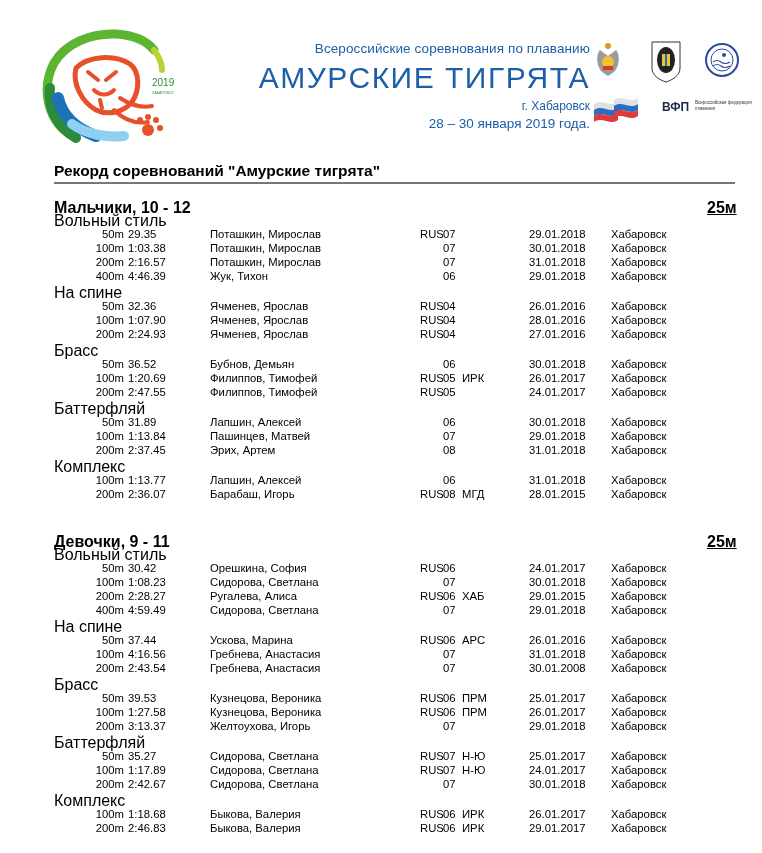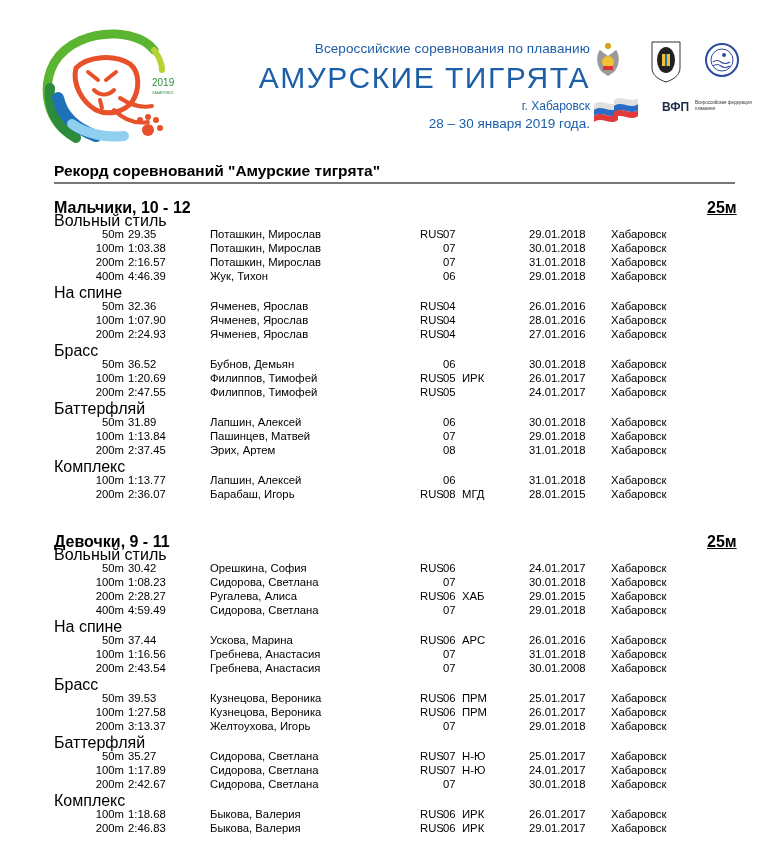--- a/index.html
+++ b/index.html
@@ -315,21 +315,21 @@
       <span class="c-time">37.44</span>
       <span class="c-name">Ускова, Марина</span>
       <span class="c-yob">06</span>
       <span class="c-cnt">RUS</span>
       <span class="c-reg">АРС</span>
       <span class="c-date">26.01.2016</span>
       <span class="c-city">Хабаровск</span>
     </div>
     <div class="row" style="top: 648px;">
       <span class="c-dist">100m</span>
-      <span class="c-time">1:16.56</span>
+      <span class="c-time">4:16.56</span>
       <span class="c-name">Гребнева, Анастасия</span>
       <span class="c-yob">07</span>
       <span class="c-cnt"></span>
       <span class="c-reg"></span>
       <span class="c-date">31.01.2018</span>
       <span class="c-city">Хабаровск</span>
     </div>
     <div class="row" style="top: 662px;">
       <span class="c-dist">200m</span>
       <span class="c-time">2:43.54</span>

